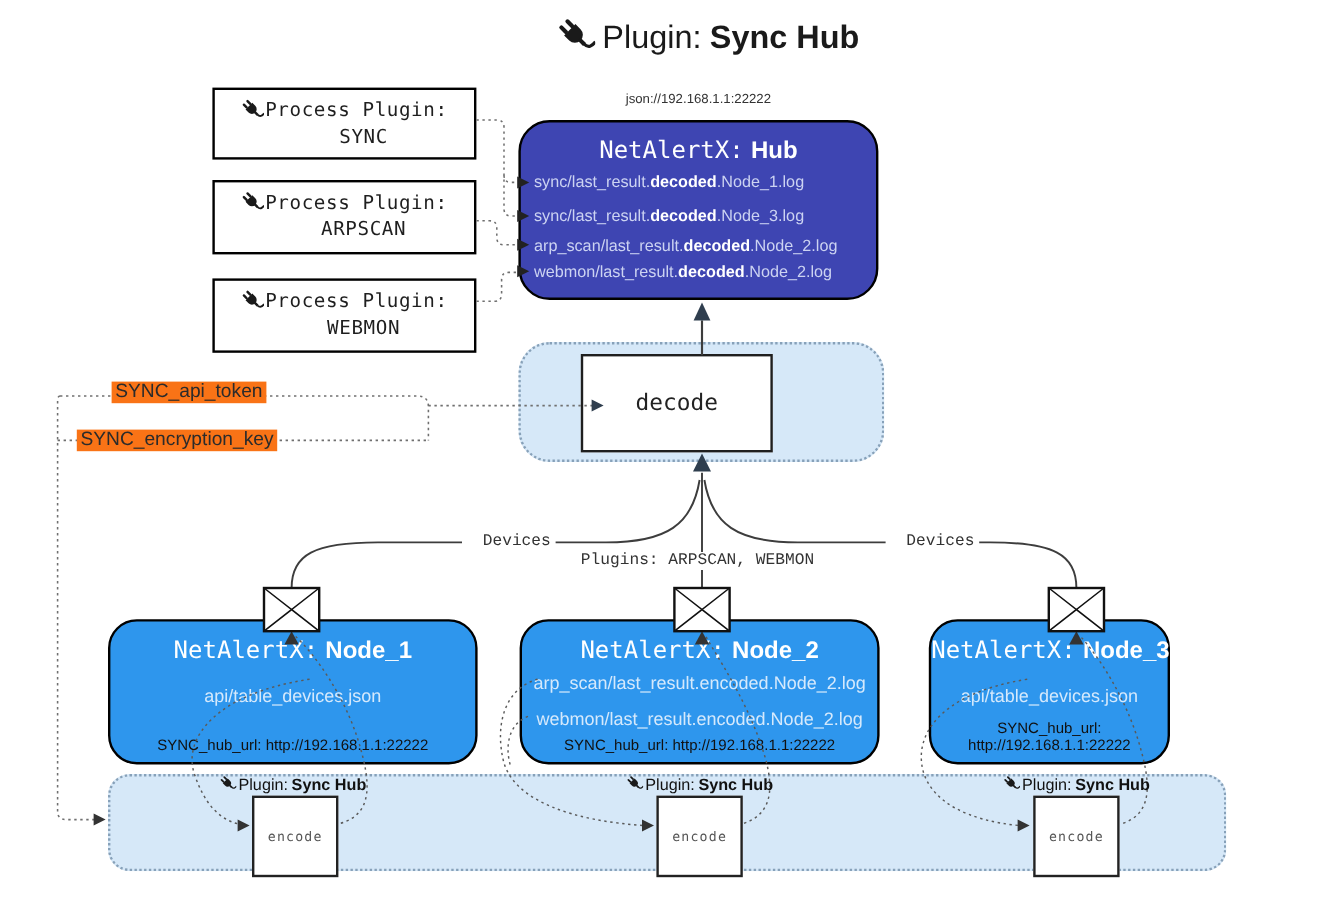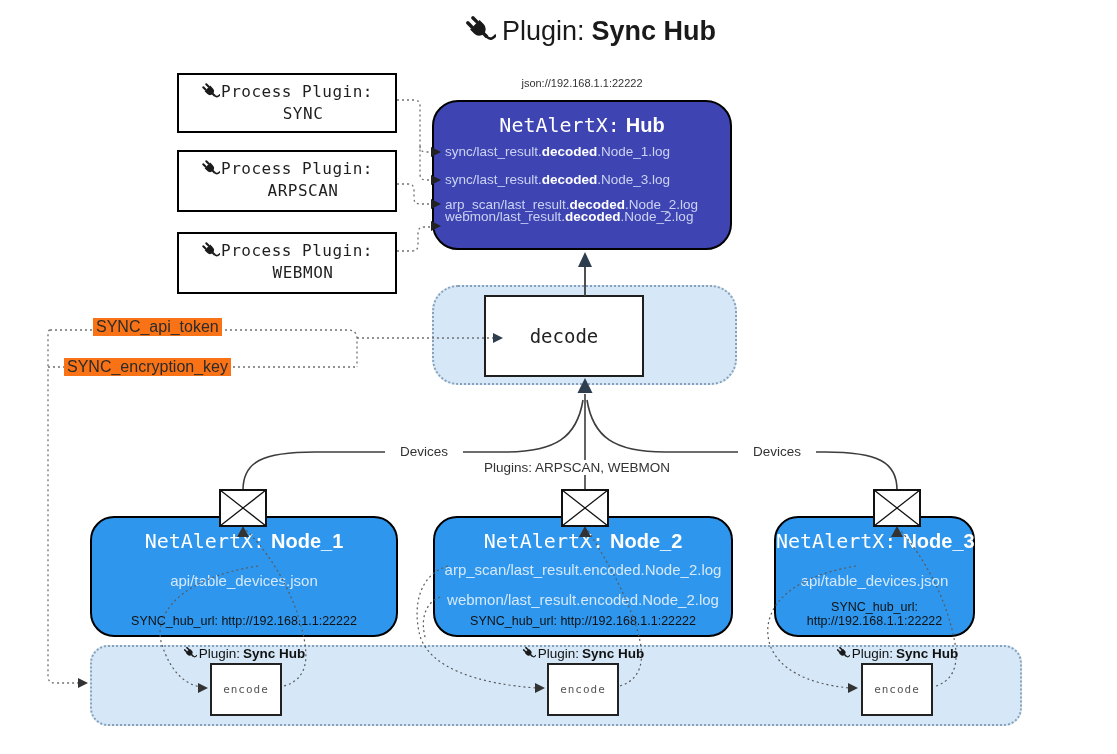--- a/index.html
+++ b/index.html
@@ -33,21 +33,21 @@
   .decode-band{position:absolute;left:432px;top:285px;width:305px;height:100px;
                background:#D6E8F8;border:2px dotted #87a1b9;border-radius:26px;box-sizing:border-box;}
   .decode-box{position:absolute;left:484px;top:295px;width:160px;height:82px;background:#fff;
               border:2px solid #1f1f1f;box-sizing:border-box;display:flex;align-items:center;
               justify-content:center;font-family:"DejaVu Sans Mono",monospace;font-size:19px;color:#222;}
   
   .param{position:absolute;z-index:6;font-size:16px;color:#2b2b2b;background:#f97316;padding:0 3px;white-space:nowrap;}
   #param-api{left:93px;top:318px;} #param-key{left:64px;top:358px;}
   
   .edge-label{position:absolute;z-index:6;font-size:13.5px;color:#333;background:#fff;
-              padding:0 4px;white-space:nowrap;text-align:center;}
+              padding:0 4px;white-space:nowrap;text-align:right;font-family:Liberation Mono, monospace;}
   #lbl-dev-l{left:385px;top:444px;width:70px;} #lbl-dev-r{left:738px;top:444px;width:70px;}
   #lbl-mid{left:480px;top:460px;width:185px;}
   
   .node{position:absolute;top:516px;height:121px;background:#2E96ED;border:2px solid #000;
         border-radius:24px;box-sizing:border-box;color:#fff;}
   #node1{left:90px;width:308px;} #node2{left:433px;width:300px;} #node3{left:774px;width:201px;}
   .node-title{position:absolute;top:11px;left:0;width:100%;text-align:center;
               font-family:"DejaVu Sans Mono",monospace;font-size:20px;}
   .node-title b{font-family:"Liberation Sans",sans-serif;margin-left:6px;}
   .node-file{position:absolute;left:0;width:100%;text-align:center;font-size:15px;
@@ -55,21 +55,21 @@
   .node-url{position:absolute;bottom:7px;left:0;width:100%;text-align:center;
             font-size:12.5px;color:#111;}
   
   .encode-band{position:absolute;left:90px;top:645px;width:932px;height:81px;background:#D6E8F8;
                border:2px dotted #87a1b9;border-radius:18px;box-sizing:border-box;}
   .badge{position:absolute;top:646px;width:160px;z-index:6;text-align:center;font-size:13.5px;
          color:#111;white-space:nowrap;}
   .badge .plug{width:14px;height:14px;vertical-align:-2px;margin-right:2px;}
   .badge b{margin-left:3px;}
   #badge1{left:164px;} #badge2{left:503px;} #badge3{left:817px;}
-  .encode-box{position:absolute;top:663px;width:72px;height:53px;background:#fff;
+  .encode-box{position:absolute;top:663px;width:72px;height:68px;background:#fff;
               border:2px solid #222;box-sizing:border-box;display:flex;align-items:center;
               justify-content:center;font-family:"DejaVu Sans Mono",monospace;font-size:11px;
               letter-spacing:1px;color:#555;}
   #enc1{left:210px;} #enc2{left:547px;} #enc3{left:861px;}
   
   .overlay{position:absolute;left:0;top:0;width:1117px;height:754px;z-index:5;pointer-events:none;}
   .hidden-defs{position:absolute;width:0;height:0;overflow:hidden;}
 </style>
 </head>
 <body>
@@ -129,21 +129,21 @@
       </div>
     <div class="l2">WEBMON</div>
   </div>
 
   <div class="hub-url">json://192.168.1.1:22222</div>
   <div class="hub">
     <div class="hub-title"><span>NetAlertX:</span><b>Hub</b></div>
     <div class="hub-line" style="top:42px"><span>sync/last_result.</span><b>decoded</b><span>.Node_1.log</span></div>
     <div class="hub-line" style="top:70px"><span>sync/last_result.</span><b>decoded</b><span>.Node_3.log</span></div>
     <div class="hub-line" style="top:95px"><span>arp_scan/last_result.</span><b>decoded</b><span>.Node_2.log</span></div>
-    <div class="hub-line" style="top:107px"><span>webmon/last_result.</span><b>decoded</b><span>.Node_2.log</span></div>
+    <div class="hub-line" style="top:117px"><span>webmon/last_result.</span><b>decoded</b><span>.Node_2.log</span></div>
   </div>
 
   <div class="decode-band"></div>
   <div class="decode-box">decode</div>
 
   <div class="param" id="param-api">SYNC_api_token</div>
   <div class="param" id="param-key">SYNC_encryption_key</div>
 
   <div class="edge-label" id="lbl-dev-l">Devices</div>
   <div class="edge-label" id="lbl-mid">Plugins: ARPSCAN, WEBMON</div>

